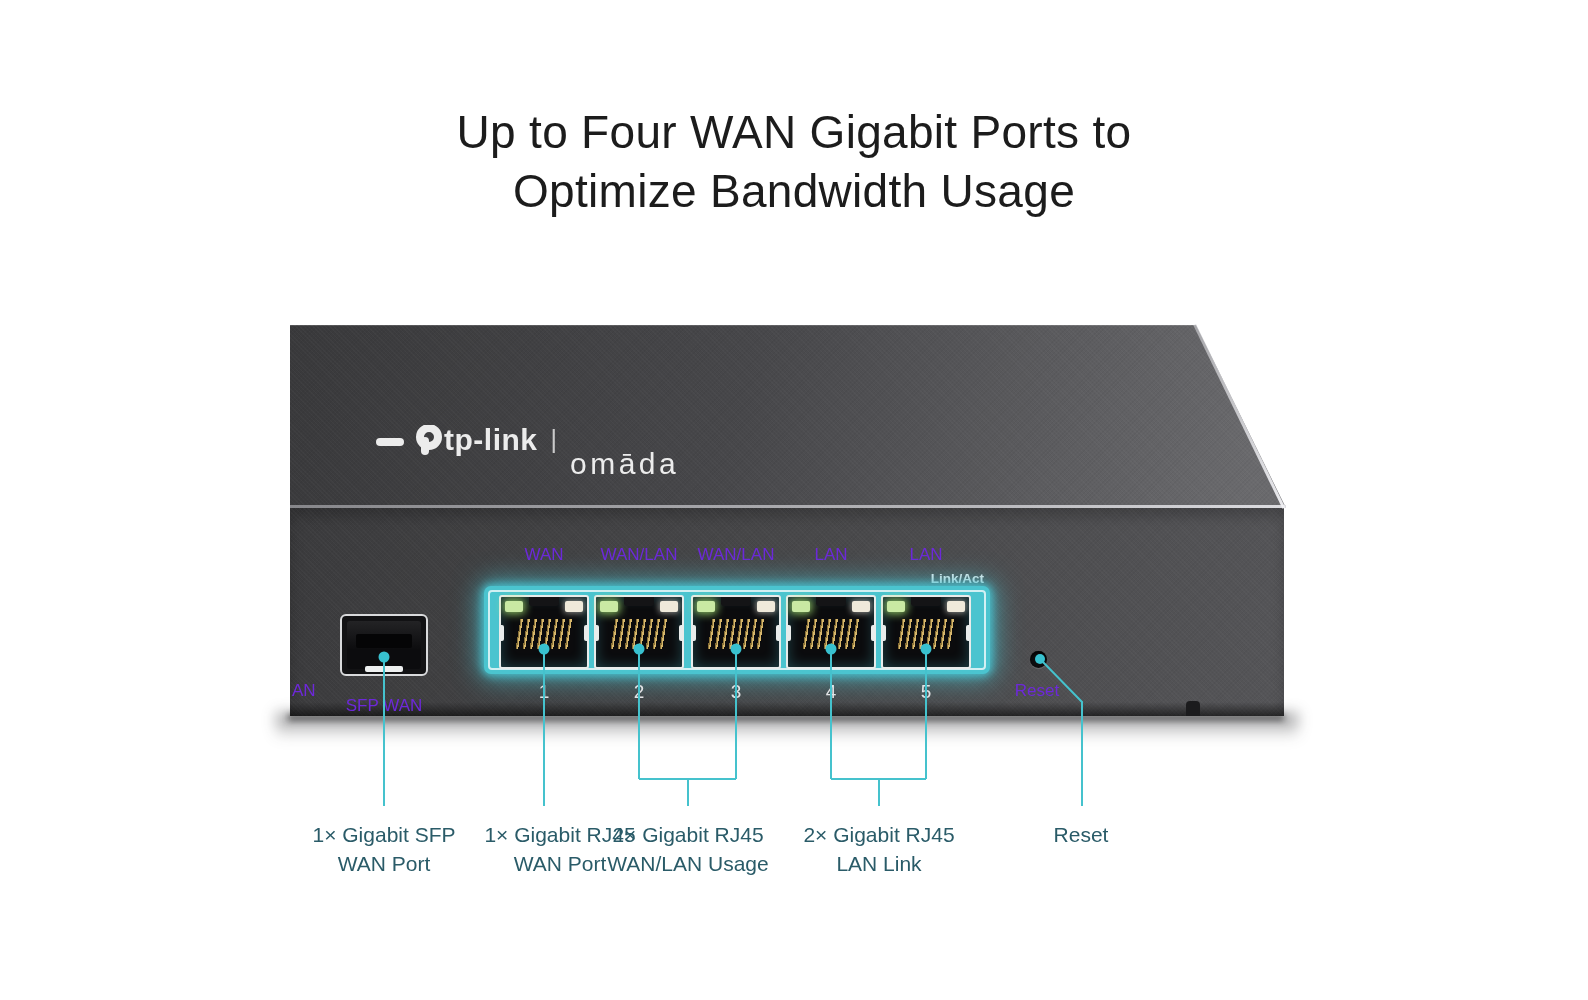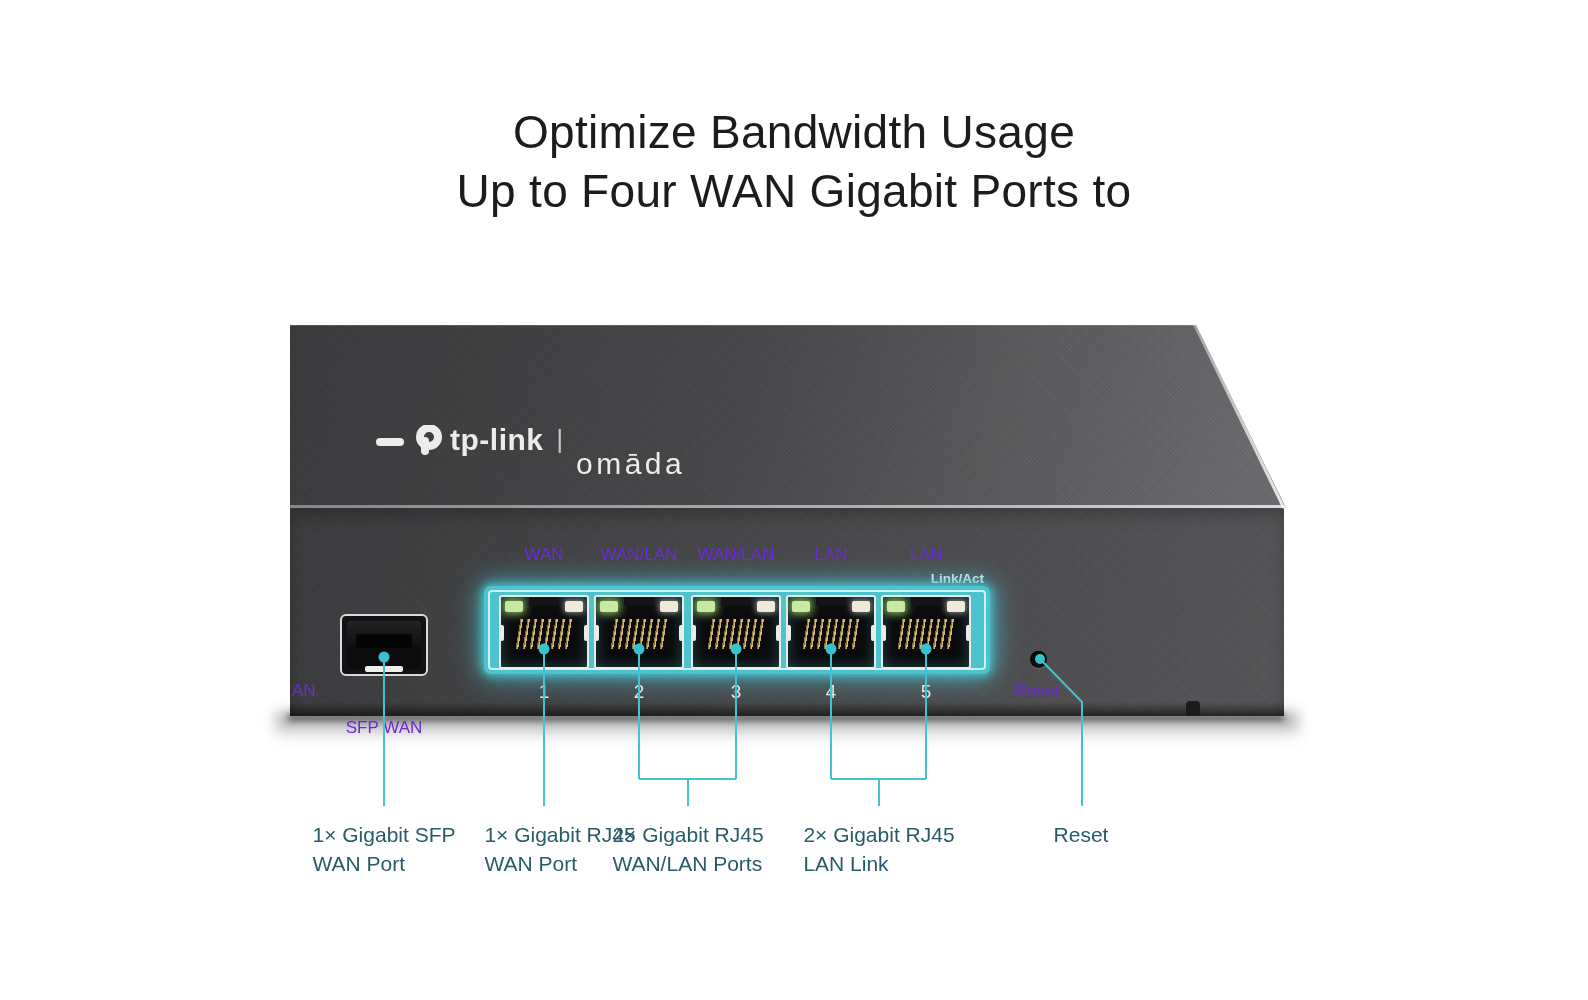--- a/index.html
+++ b/index.html
@@ -30,21 +30,21 @@
             transform-origin:0 0;transform:rotate(64.07deg);}
   .corner-notch{position:absolute;left:1186px;top:701px;width:14px;height:15px;background:#1b1b1d;
             border-radius:4px 4px 0 0;}
   .shadow-core{position:absolute;left:288px;top:714px;width:996px;height:7px;background:rgba(18,18,20,.55);
             filter:blur(3px);}
   .shadow-soft{position:absolute;left:276px;top:713px;width:1022px;height:26px;
             background:linear-gradient(to bottom,rgba(35,35,38,.5),rgba(35,35,38,0));filter:blur(7px);}
 
   
   .logo{position:absolute;left:86px;top:74px;display:flex;align-items:center;color:#ececec;}
-  .logo .brand{font-size:30px;font-weight:700;letter-spacing:.5px;margin-left:6px;}
+  .logo .brand{font-size:30px;font-weight:700;letter-spacing:.5px;margin-left:0;}
   .logo .pipe{font-size:25px;font-weight:400;opacity:.8;margin:0 13px 2px 13px;}
   .logo .sub{font-size:30px;font-weight:400;letter-spacing:3.5px;margin-top:48px;}
 
   
   .front-label{position:absolute;color:#6d28d9;font-size:17px;white-space:nowrap;}
   .center{transform:translateX(-50%);}
   .port-num{position:absolute;color:#e3e4e6;font-size:19px;transform:translateX(-50%);}
   .link-act{position:absolute;left:860px;top:571px;width:124px;text-align:right;
             color:#e8e9eb;font-size:13.5px;font-weight:700;}
 
@@ -73,31 +73,31 @@
        background:repeating-linear-gradient(90deg,transparent 0 2px,#8a7238 2px 3.2px,#d6b66b 3.2px 4.6px,transparent 4.6px 7px);}
   .rj45 .stab-l{position:absolute;left:-2px;top:28px;width:5px;height:16px;background:#e9eceb;border-radius:0 2px 2px 0;}
   .rj45 .stab-r{position:absolute;right:-2px;top:28px;width:5px;height:16px;background:#e9eceb;border-radius:2px 0 0 2px;}
 
   
   .reset-hole{position:absolute;left:1030px;top:651px;width:17px;height:17px;border-radius:50%;background:#0d0d0f;
        box-shadow:0 1px 1px rgba(255,255,255,.18),inset 0 2px 3px rgba(0,0,0,.9);}
 
   
   .callouts-svg{position:absolute;left:0;top:0;pointer-events:none;}
-  .callout{position:absolute;top:820px;transform:translateX(-50%);text-align:left;color:#2a5b68;
+  .callout{position:absolute;top:820px;transform:translateX(-50%);text-align:center;color:#2a5b68;
        font-size:21px;line-height:29px;white-space:nowrap;}
 </style>
 </head>
 <body>
 
 <div class="canvas">
 
   <div class="title">
+    <div>Up to Four WAN Gigabit Ports to</div>
     <div>Optimize Bandwidth Usage</div>
-    <div>Up to Four WAN Gigabit Ports to</div>
   </div>
 
   <div class="shadow-soft"></div>
   <div class="shadow-core"></div>
 
   <div class="top-face">
     <div class="face-noise"></div>
     <div class="logo">
       <svg width="68" height="30" viewBox="0 0 68 30">
         <rect x="0" y="13" width="28" height="8" rx="4" fill="#ececec"></rect>
@@ -169,21 +169,21 @@
       <span class="led-g"></span>
         <span class="led-w"></span>
       <span class="ttab"></span>
         <span class="pins"></span>
       <span class="stab-l"></span>
         <span class="stab-r"></span>
     </div>
   </div>
 
   <span class="front-label" style="left:292px;top:681px">AN</span>
-  <span class="front-label center" style="left:384px;top:718px">SFP WAN</span>
+  <span class="front-label center" style="left:384px;top:696px">SFP WAN</span>
   <span class="port-num" style="left:544px;top:681px">1</span>
   <span class="port-num" style="left:639px;top:681px">2</span>
   <span class="port-num" style="left:736px;top:681px">3</span>
   <span class="port-num" style="left:831px;top:681px">4</span>
   <span class="port-num" style="left:926px;top:681px">5</span>
   <div class="reset-hole"></div>
   <span class="front-label center" style="left:1037px;top:681px">Reset</span>
 
   <svg class="callouts-svg" width="1588" height="1000" viewBox="0 0 1588 1000">
     <g stroke="#45c2cd" stroke-width="2" fill="none">
@@ -207,21 +207,21 @@
   <div class="callout" style="left:384px">
     <div>1× Gigabit SFP</div>
     <div>WAN Port</div>
   </div>
   <div class="callout" style="left:560px">
     <div>1× Gigabit RJ45</div>
     <div>WAN Port</div>
   </div>
   <div class="callout" style="left:688px">
     <div>2× Gigabit RJ45</div>
-    <div>WAN/LAN Ports</div>
+    <div>WAN/LAN Usage</div>
   </div>
   <div class="callout" style="left:879px">
     <div>2× Gigabit RJ45</div>
     <div>LAN Link</div>
   </div>
   <div class="callout" style="left:1081px">
     <div>Reset</div>
     <div></div>
   </div>
 

